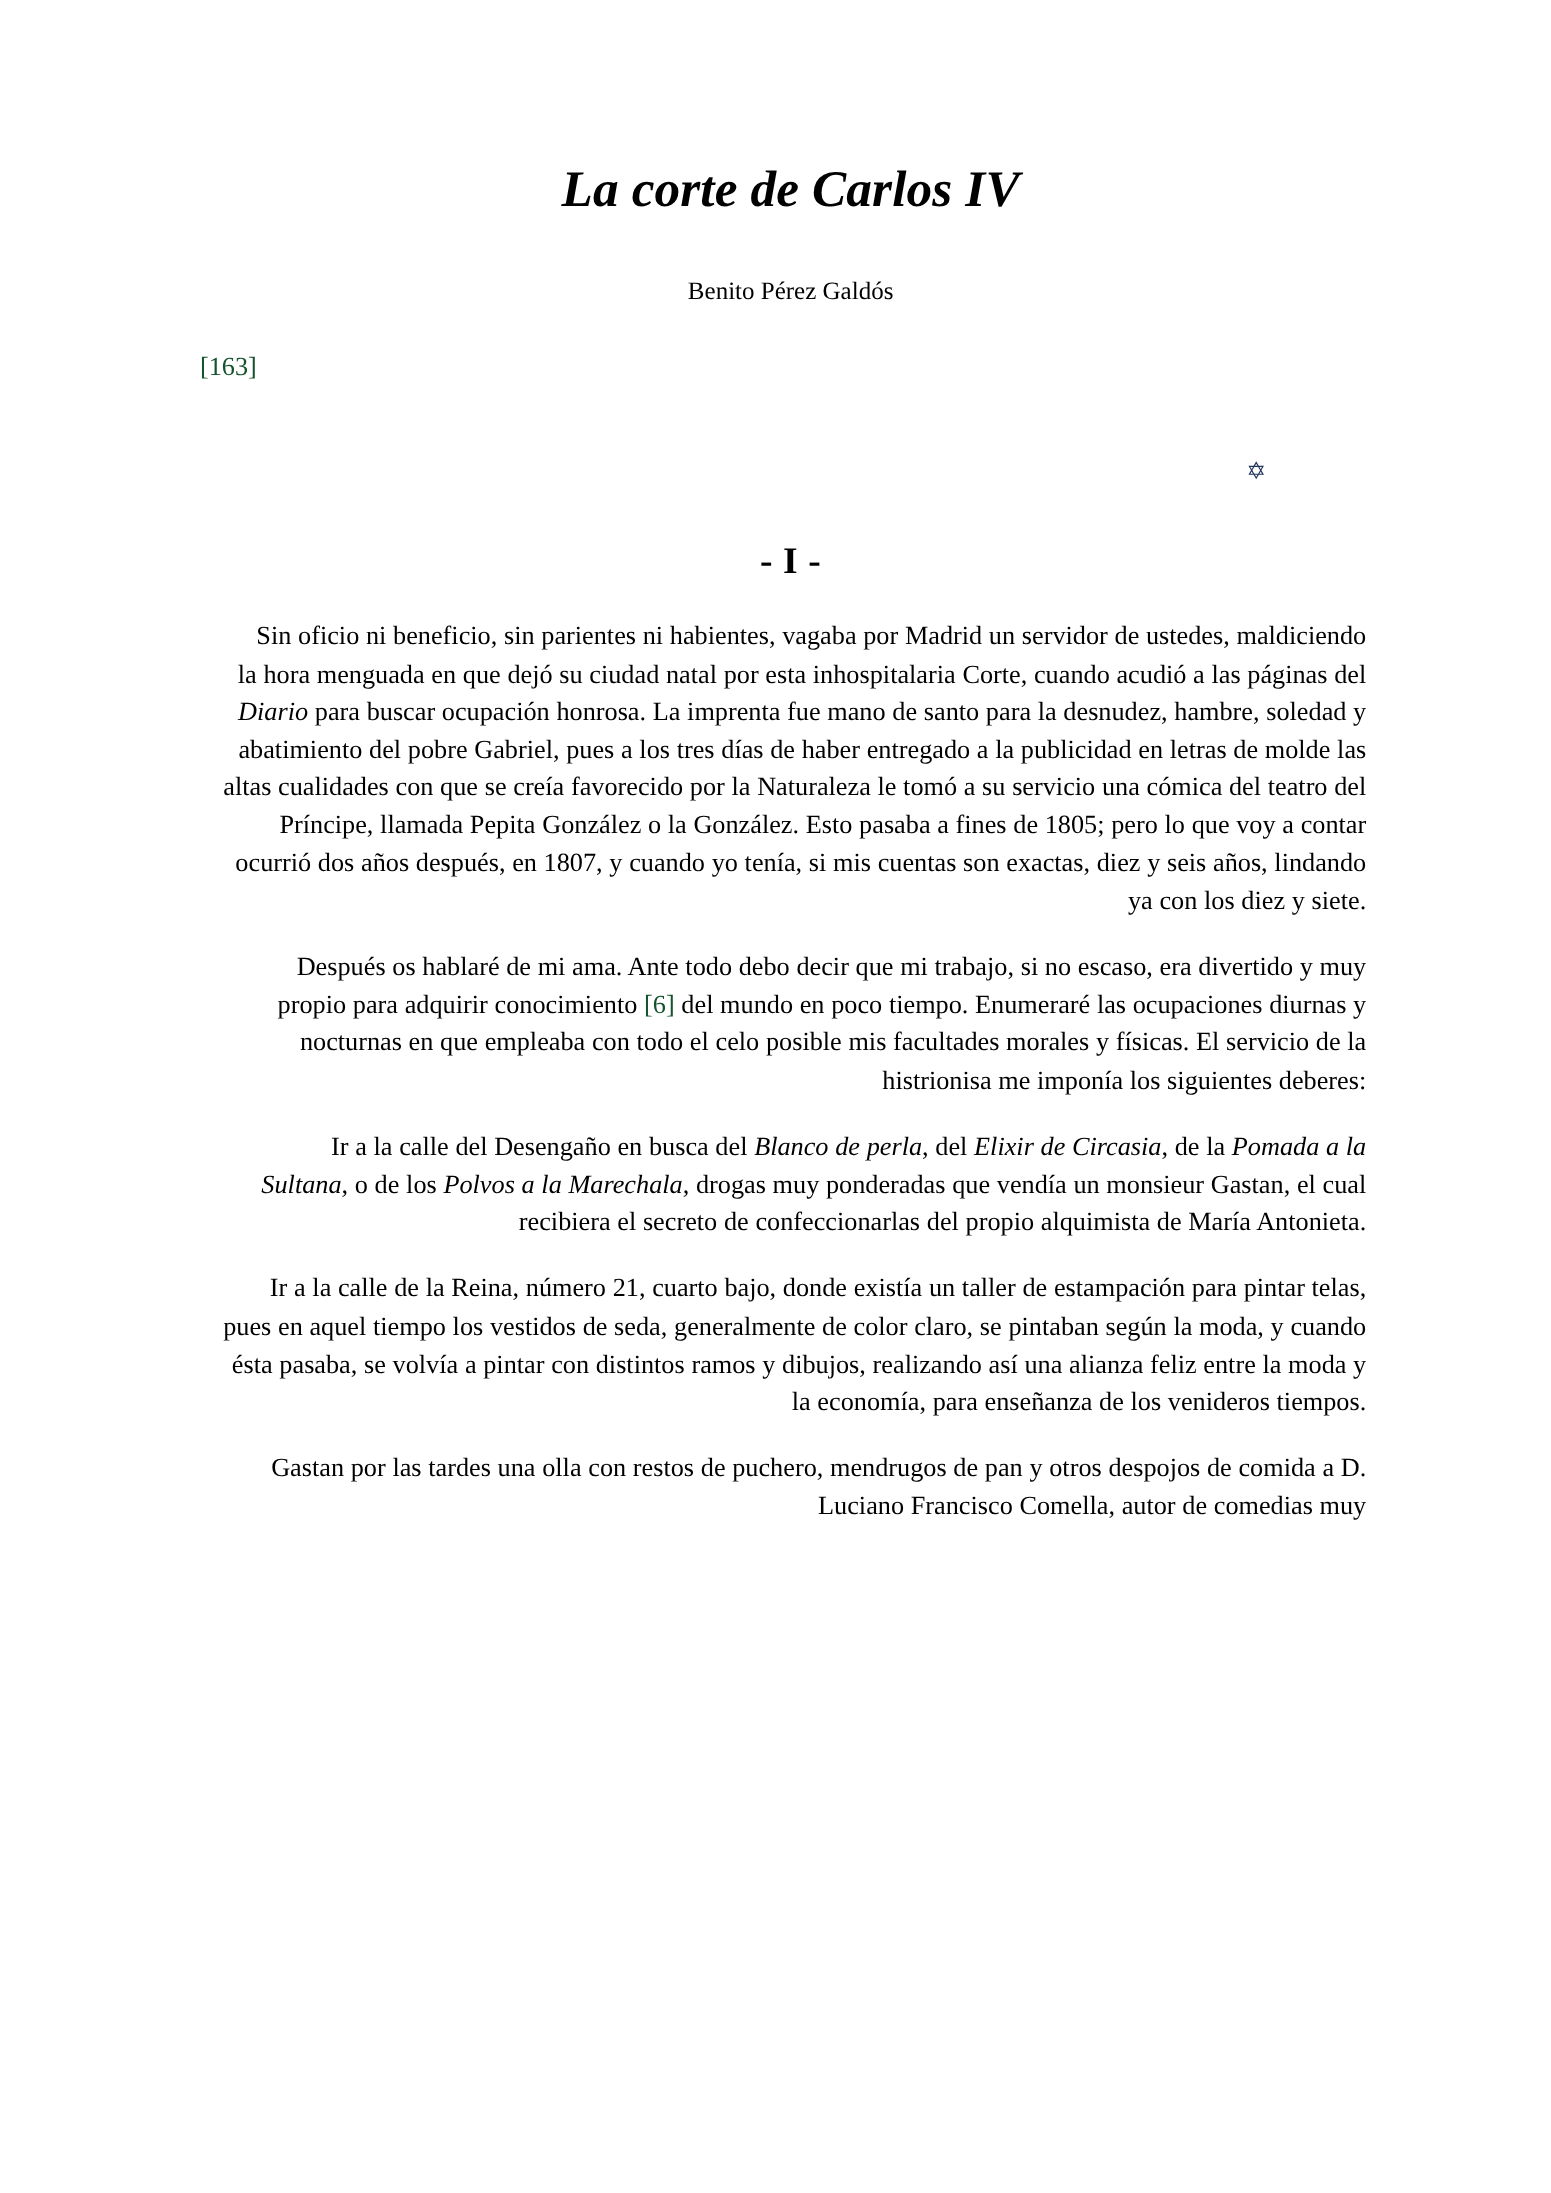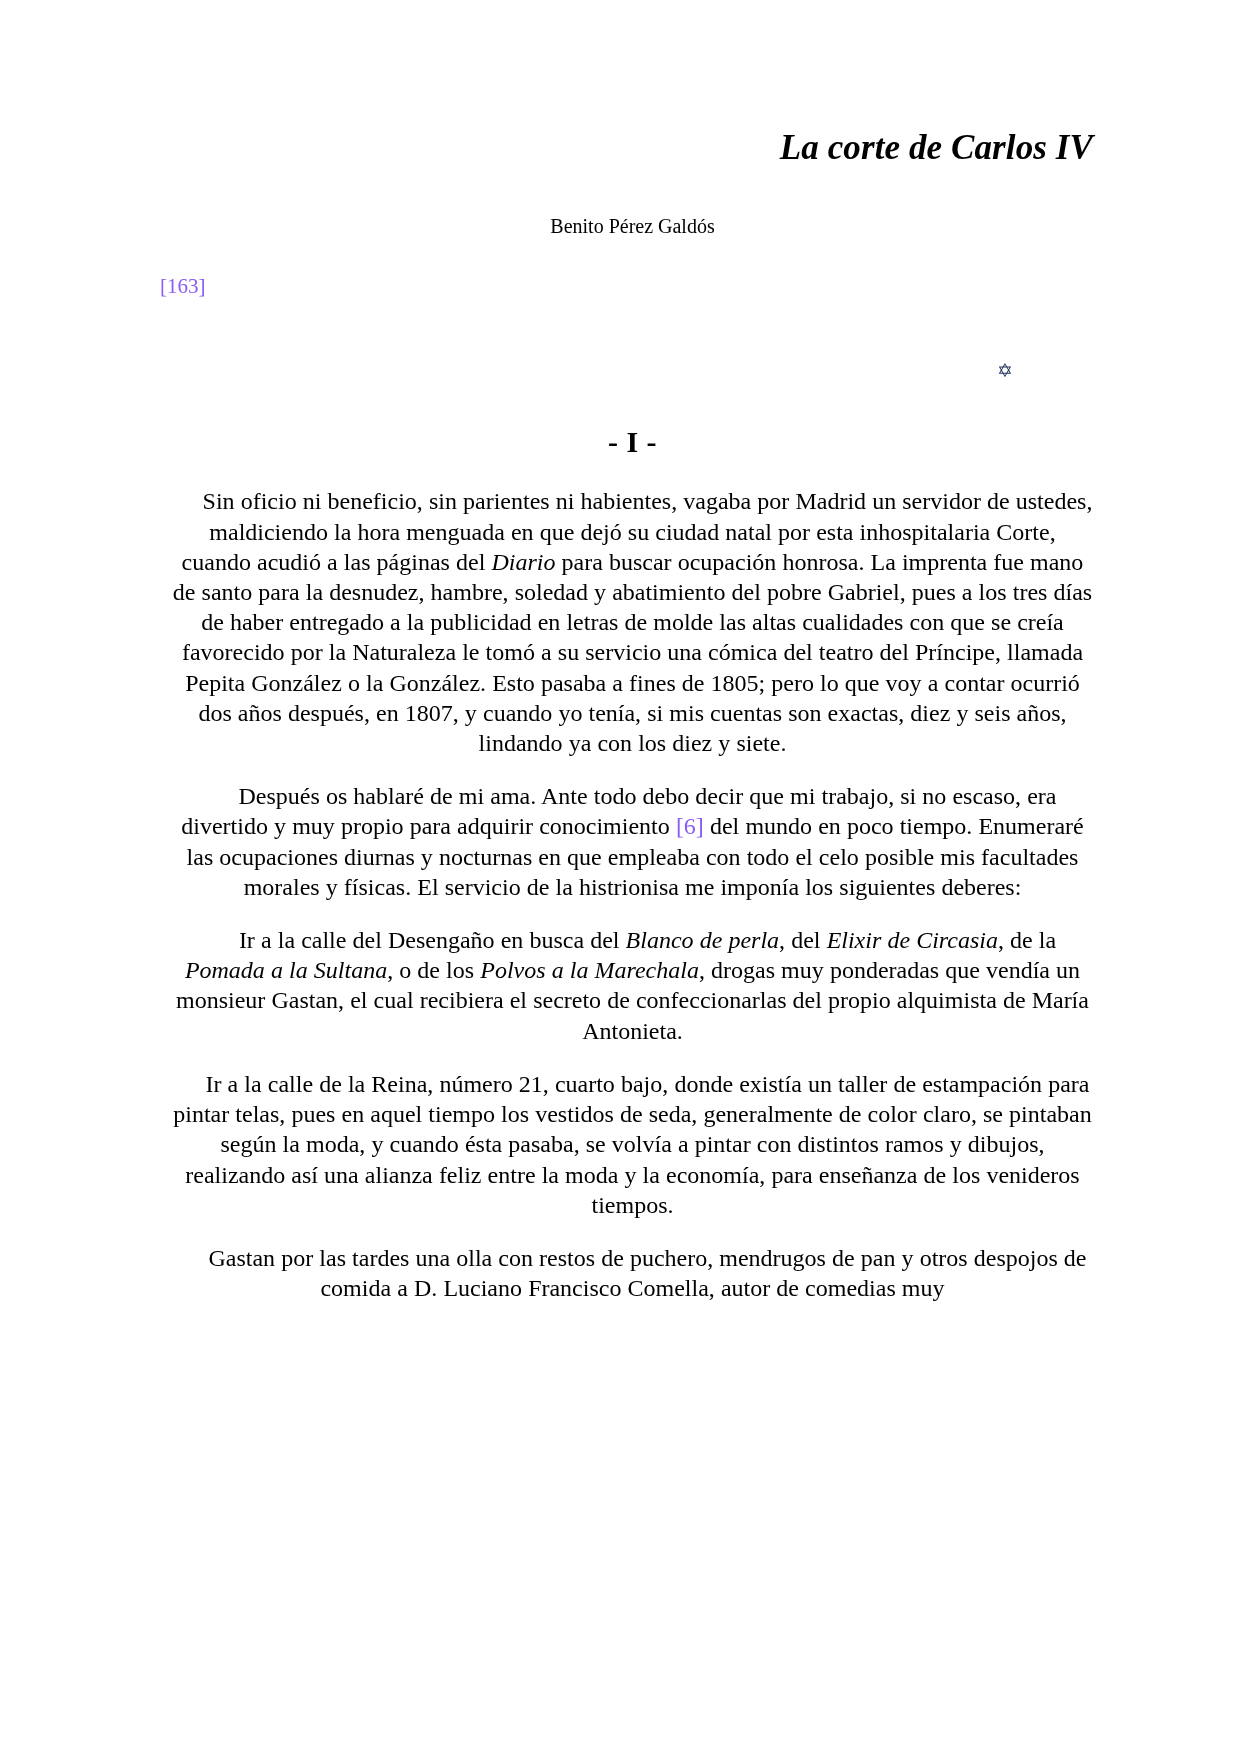--- a/index.html
+++ b/index.html
@@ -20,22 +20,22 @@
   .page {
     box-sizing: border-box;
     width: 1241px;
     min-height: 1754px;
     padding: 128px 148px 40px 172px;
   }
 
   
   .doc-title {
     margin: 0;
-    text-align: right;
-    font-size: 35px;
+    text-align: center;
+    font-size: 41px;
     font-weight: bold;
     font-style: italic;
     line-height: 1.15;
     letter-spacing: 0.1px;
   }
 
   .doc-author {
     margin: 46px 0 0 0;
     text-align: center;
     font-size: 20px;
@@ -45,21 +45,21 @@
 
   .page-marker {
     margin: 36px 0 0 -12px;
     text-align: left;
     font-size: 21px;
     line-height: 1.2;
   }
 
   .page-marker .marker-link,
   .inline-marker {
-    color: #8b5cf6;
+    color: #14532d;
     text-decoration: none;
   }
 
   .edition-line {
     margin: 42px 0 0 0;
     text-align: center;
     font-size: 21px;
     line-height: 1.2;
   }
 
@@ -93,23 +93,23 @@
     letter-spacing: 0.5px;
   }
 
   
   .body-copy {
     margin-top: 26px;
   }
 
   .para {
     margin: 0 0 23px 0;
-    font-size: 24px;
+    font-size: 21px;
     line-height: 30.2px;
-    text-align: center;
+    text-align: right;
     text-indent: 30px;
     word-spacing: 0.1px;
   }
 
   .para:last-child {
     margin-bottom: 0;
   }
 
   .para em {
     font-style: italic;

